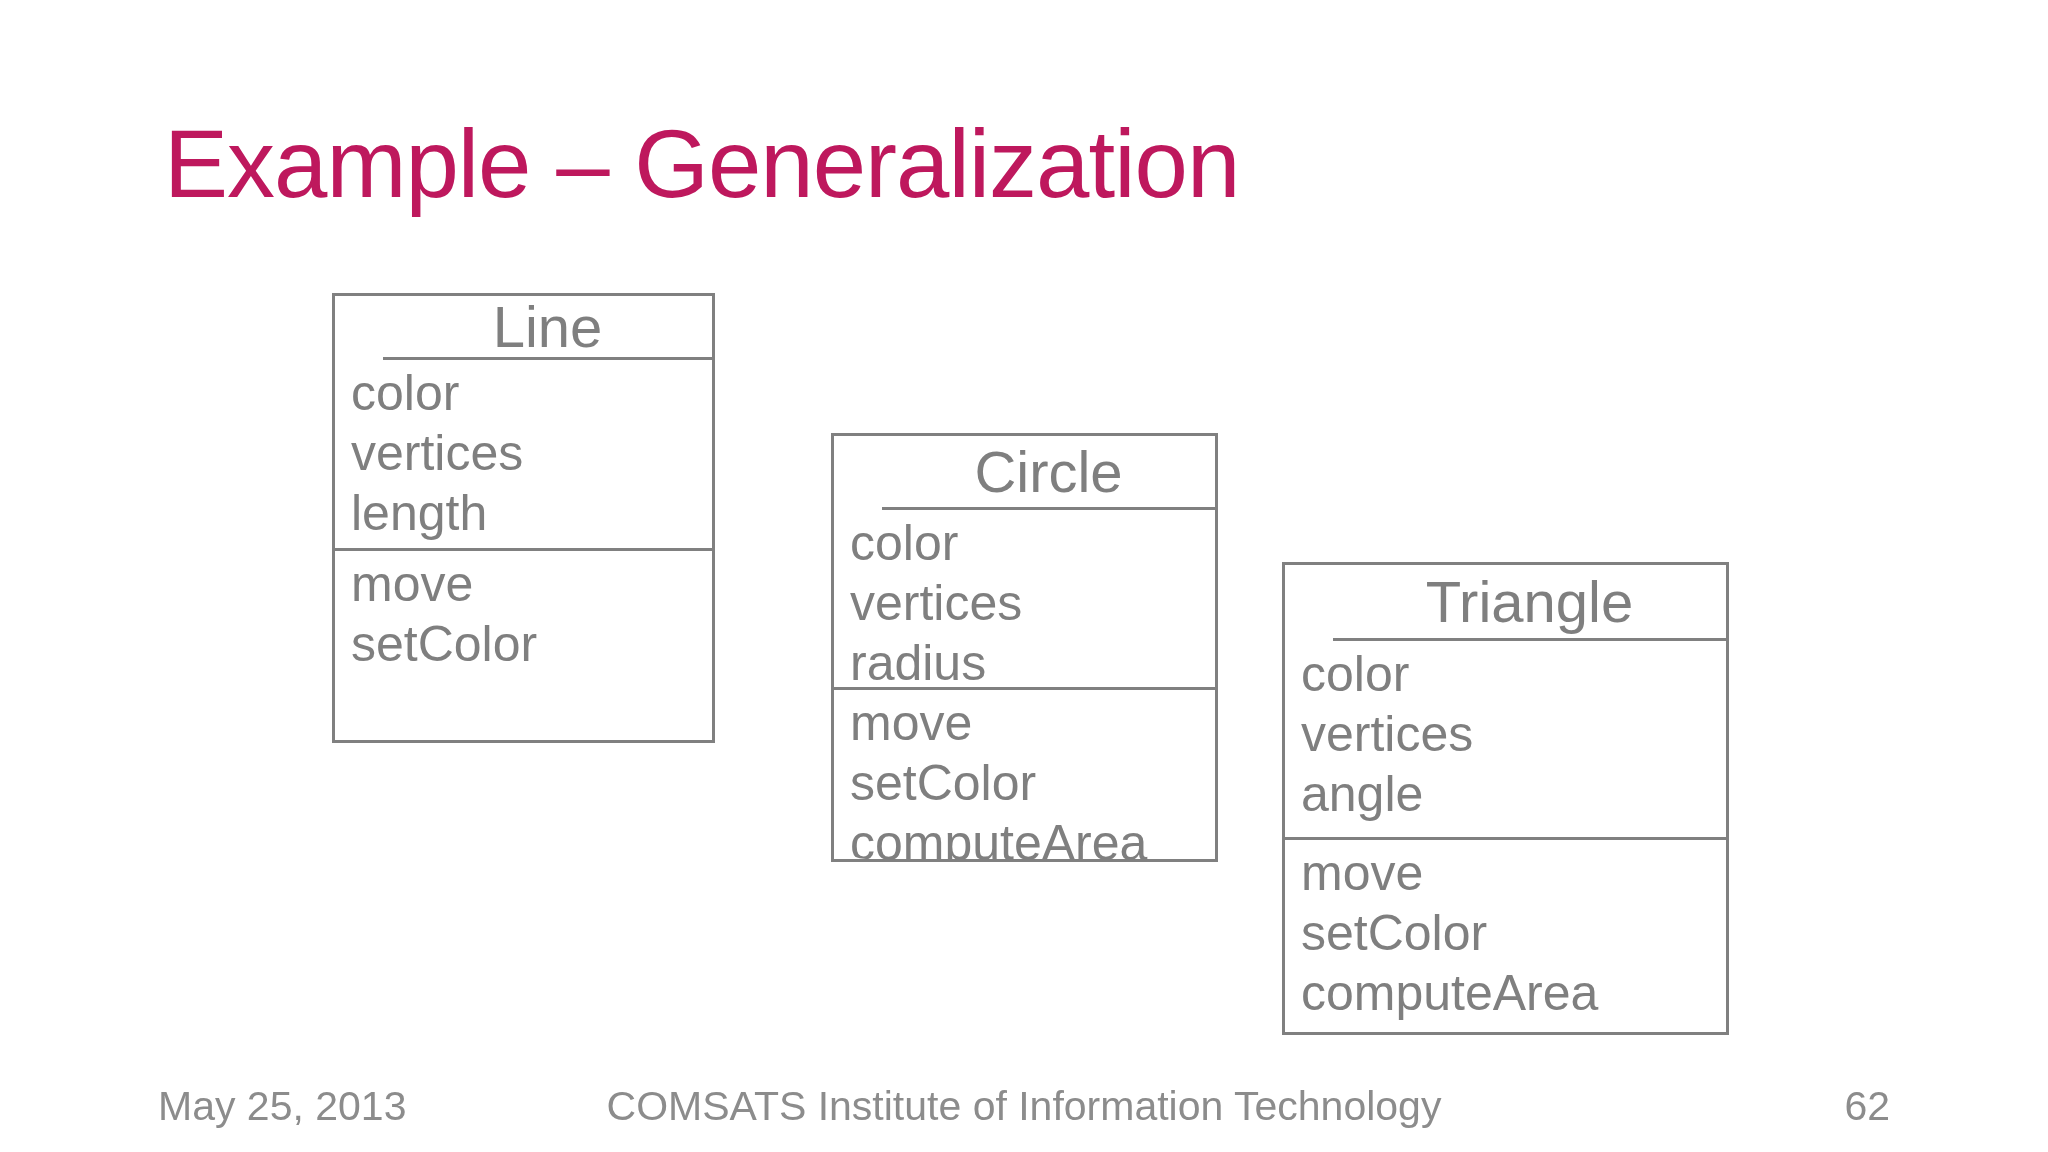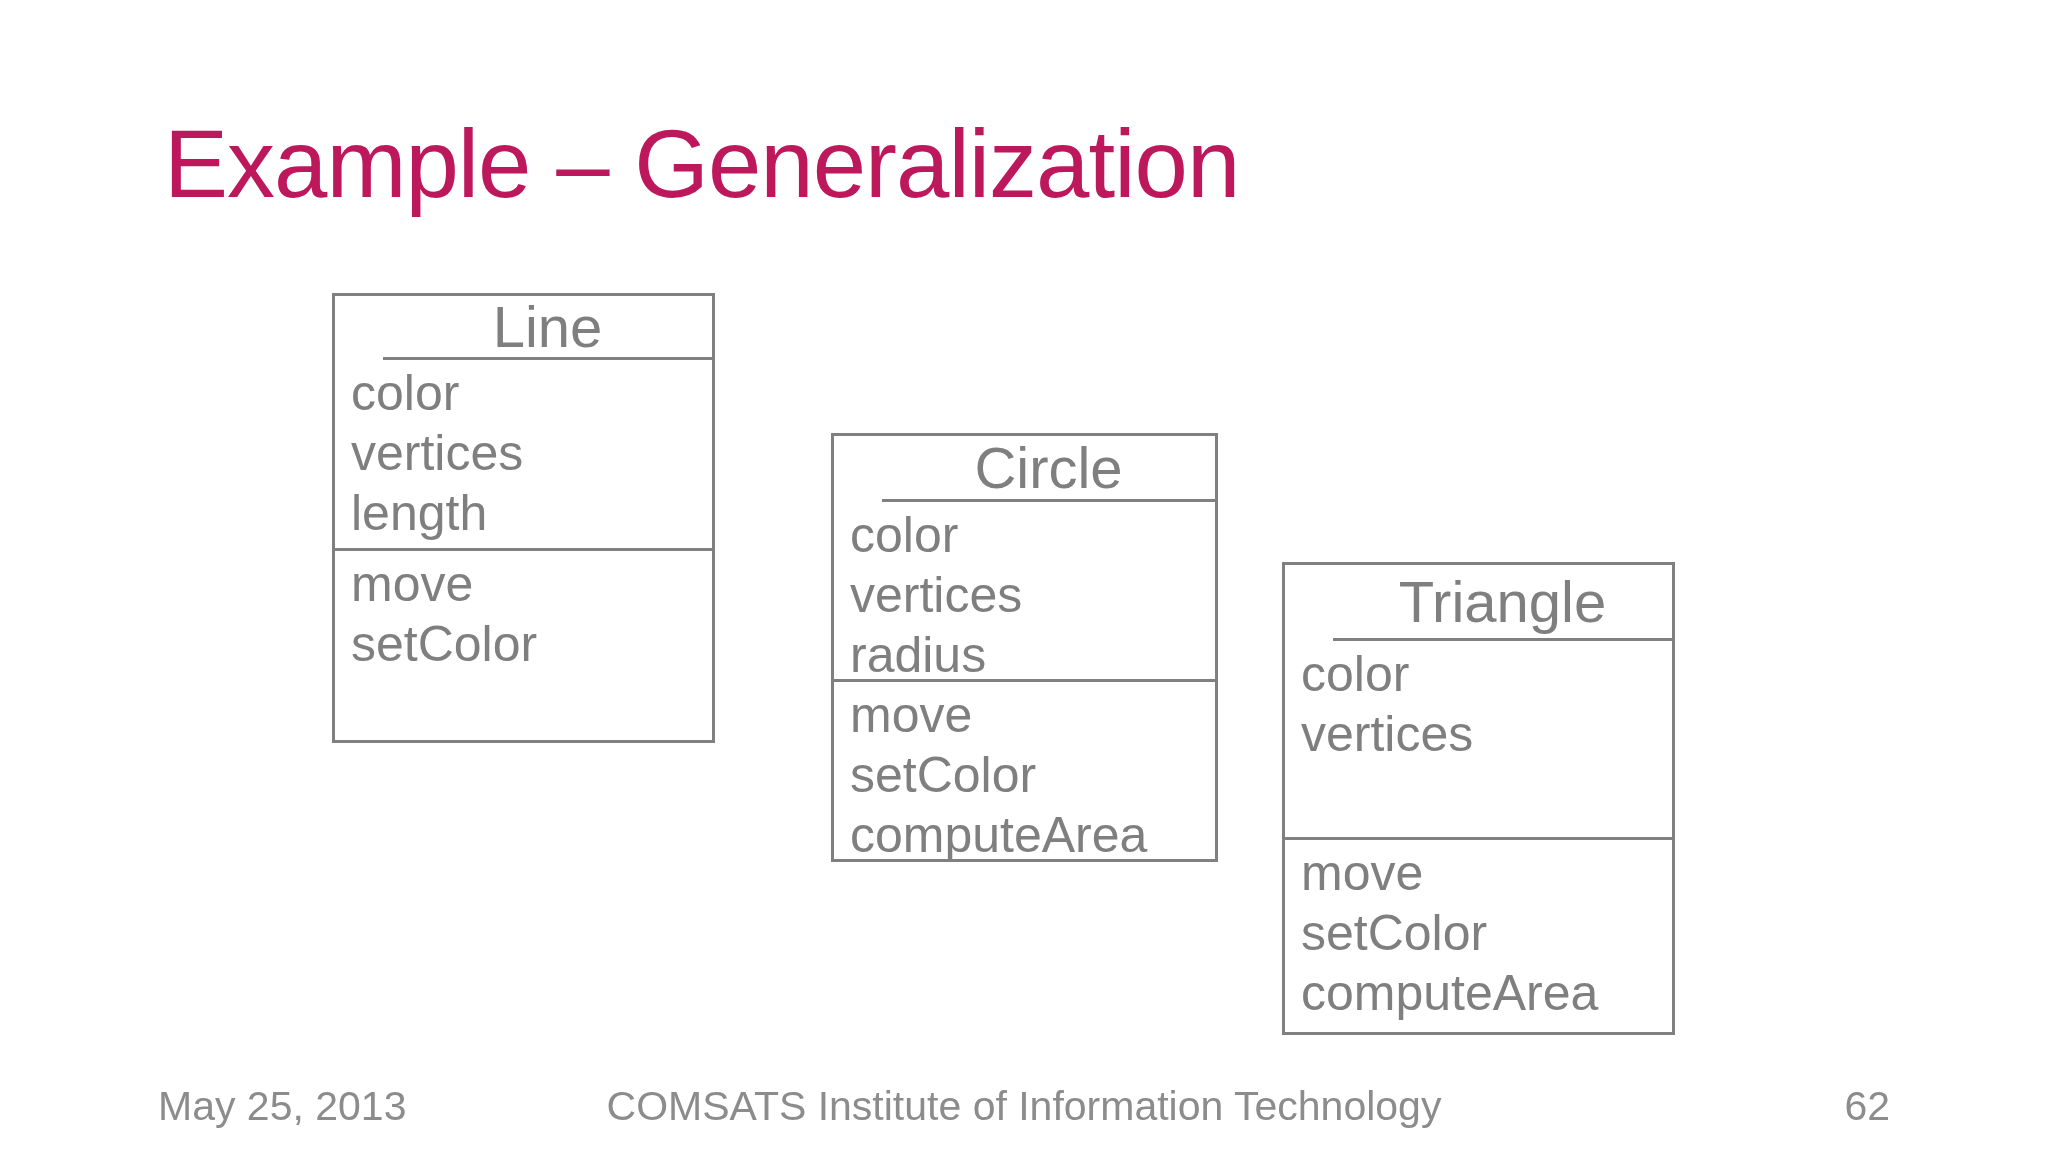--- a/index.html
+++ b/index.html
@@ -82,38 +82,39 @@
         <div class="member">vertices</div>
         <div class="member">length</div>
       </div>
     <div class="sec grow">
         <div class="member">move</div>
         <div class="member">setColor</div>
       </div>
   </div>
 
   <div class="uml-box" style="left:831px; top:433px; width:387px; height:429px;">
-    <div class="hdr" style="height:66px;">Circle</div>
+    <div class="hdr" style="height:74px;">Circle</div>
     <div class="sec" style="height:180px;">
         <div class="member">color</div>
         <div class="member">vertices</div>
         <div class="member">radius</div>
       </div>
     <div class="sec grow">
         <div class="member">move</div>
         <div class="member">setColor</div>
         <div class="member">computeArea</div>
       </div>
   </div>
 
-  <div class="uml-box" style="left:1282px; top:562px; width:393px; height:473px;">
+  <div class="uml-box" style="left:1282px; top:562px; width:447px; height:473px;">
     <div class="hdr" style="height:76px;">Triangle</div>
     <div class="sec" style="height:199px;">
         <div class="member">color</div>
         <div class="member">vertices</div>
+        <div class="member">angle</div>
       </div>
     <div class="sec grow">
         <div class="member">move</div>
         <div class="member">setColor</div>
         <div class="member">computeArea</div>
       </div>
   </div>
 
   <div class="footer-date">May 25, 2013</div>
   <div class="footer-center">COMSATS Institute of Information Technology</div>

